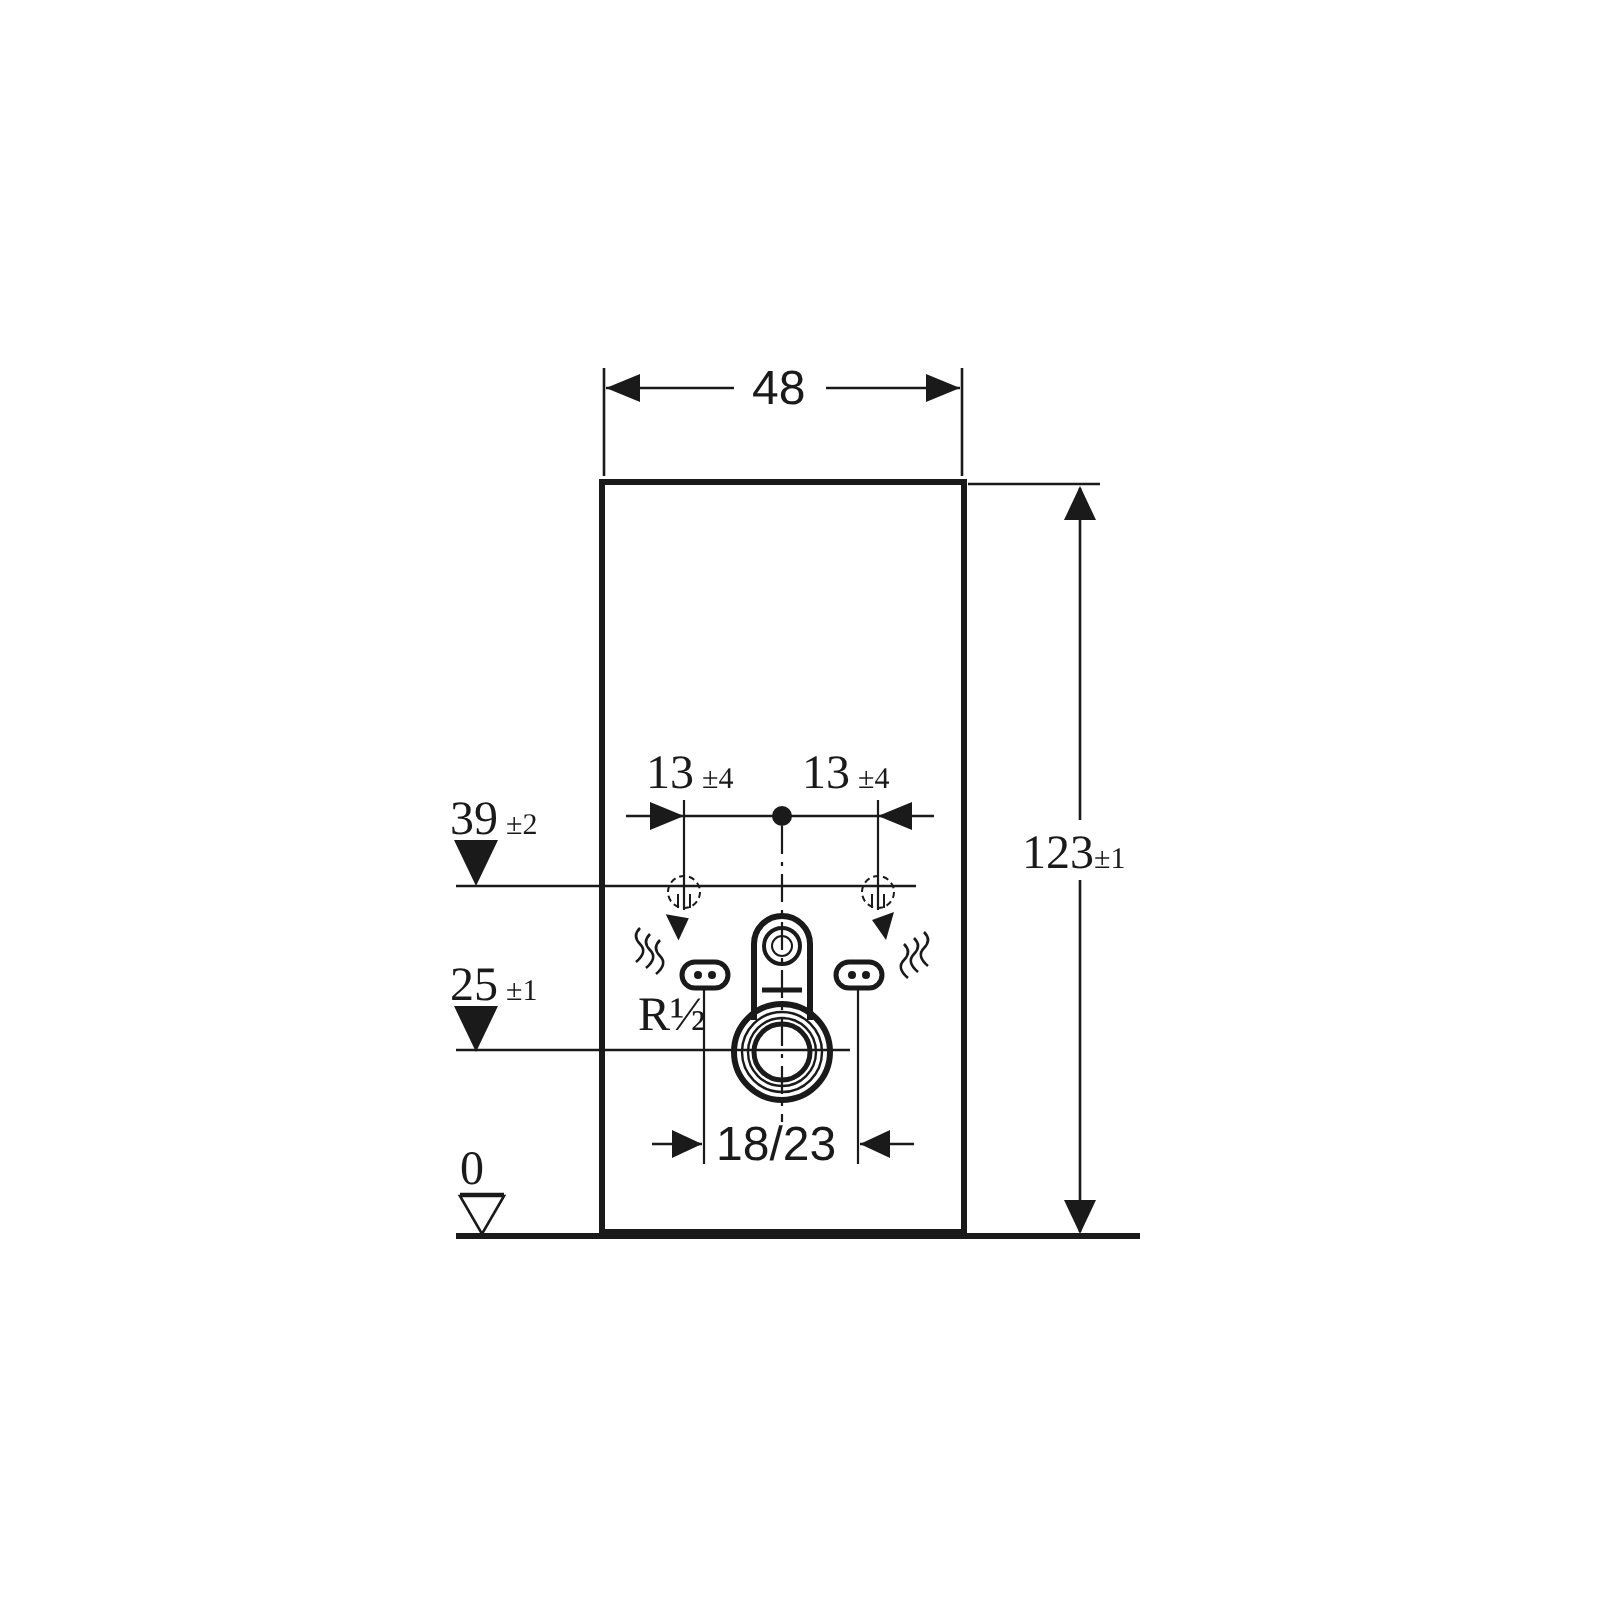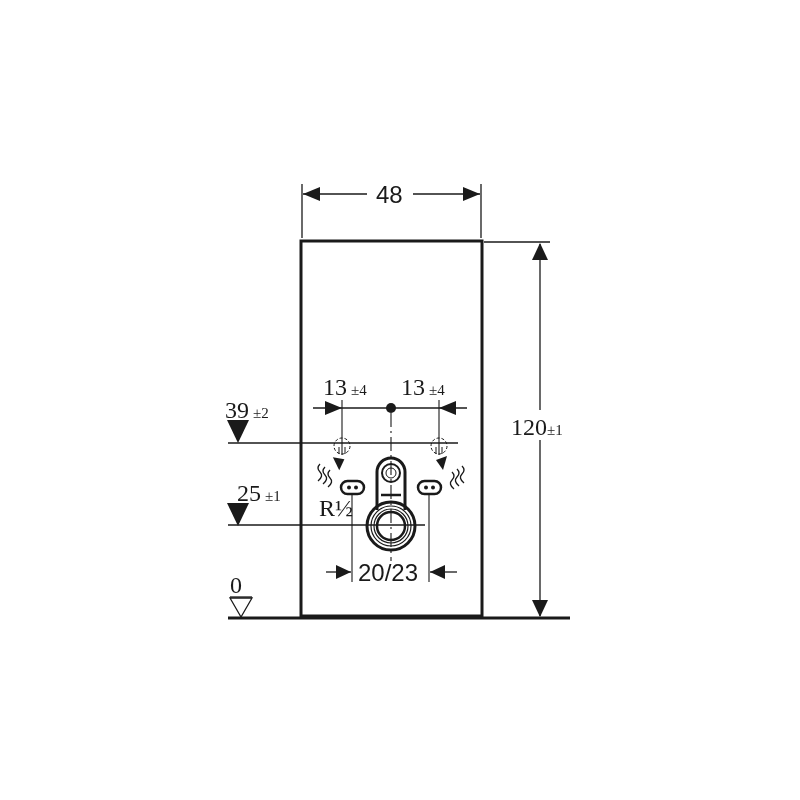--- a/index.html
+++ b/index.html
@@ -116,41 +116,41 @@
     <line x1="326" y1="572" x2="351" y2="572" stroke="#1a1a1a" stroke-width="1.3"></line>
     <line x1="430" y1="572" x2="457" y2="572" stroke="#1a1a1a" stroke-width="1.3"></line>
     <path d="M351,572 L336,565 L336,579 z" fill="#1a1a1a"></path>
     <path d="M430,572 L445,565 L445,579 z" fill="#1a1a1a"></path>
   </g>
 </svg>
 
 <span class="lbl big" style="left:376px; top:183px;">48</span>
 
 <span class="lbl bg-none" style="left:511px; top:415px;">
-  <span class="big">120</span><span class="small">±1</span>
+  <span class="big">123</span><span class="small">±1</span>
 </span>
 
 <span class="lbl bg-none" style="left:323px; top:375px;">
   <span class="big">13</span>
   <span class="small">±4</span>
 </span>
 <span class="lbl bg-none" style="left:401px; top:375px;">
   <span class="big">13</span>
   <span class="small">±4</span>
 </span>
 
 <span class="lbl bg-none" style="left:225px; top:398px;">
   <span class="big">39</span>
   <span class="small">±2</span>
 </span>
 
-<span class="lbl bg-none" style="left:237px; top:481px;text-align:center;">
+<span class="lbl bg-none" style="left:225px; top:481px;text-align:center;">
   <span class="big">25</span>
   <span class="small">±1</span>
 </span>
 
 <span class="lbl big bg-none" style="left:230px; top:573px;">0</span>
 
 <span class="lbl bg-none" style="left:319px; top:496px;">
   <span class="big">R</span><span class="big">½</span>
 </span>
 
-<span class="lbl big" style="left:357px; top:561px; padding:0 1px;">20/23</span>
+<span class="lbl big" style="left:357px; top:561px; padding:0 1px;">18/23</span>
 
 </body></html>

